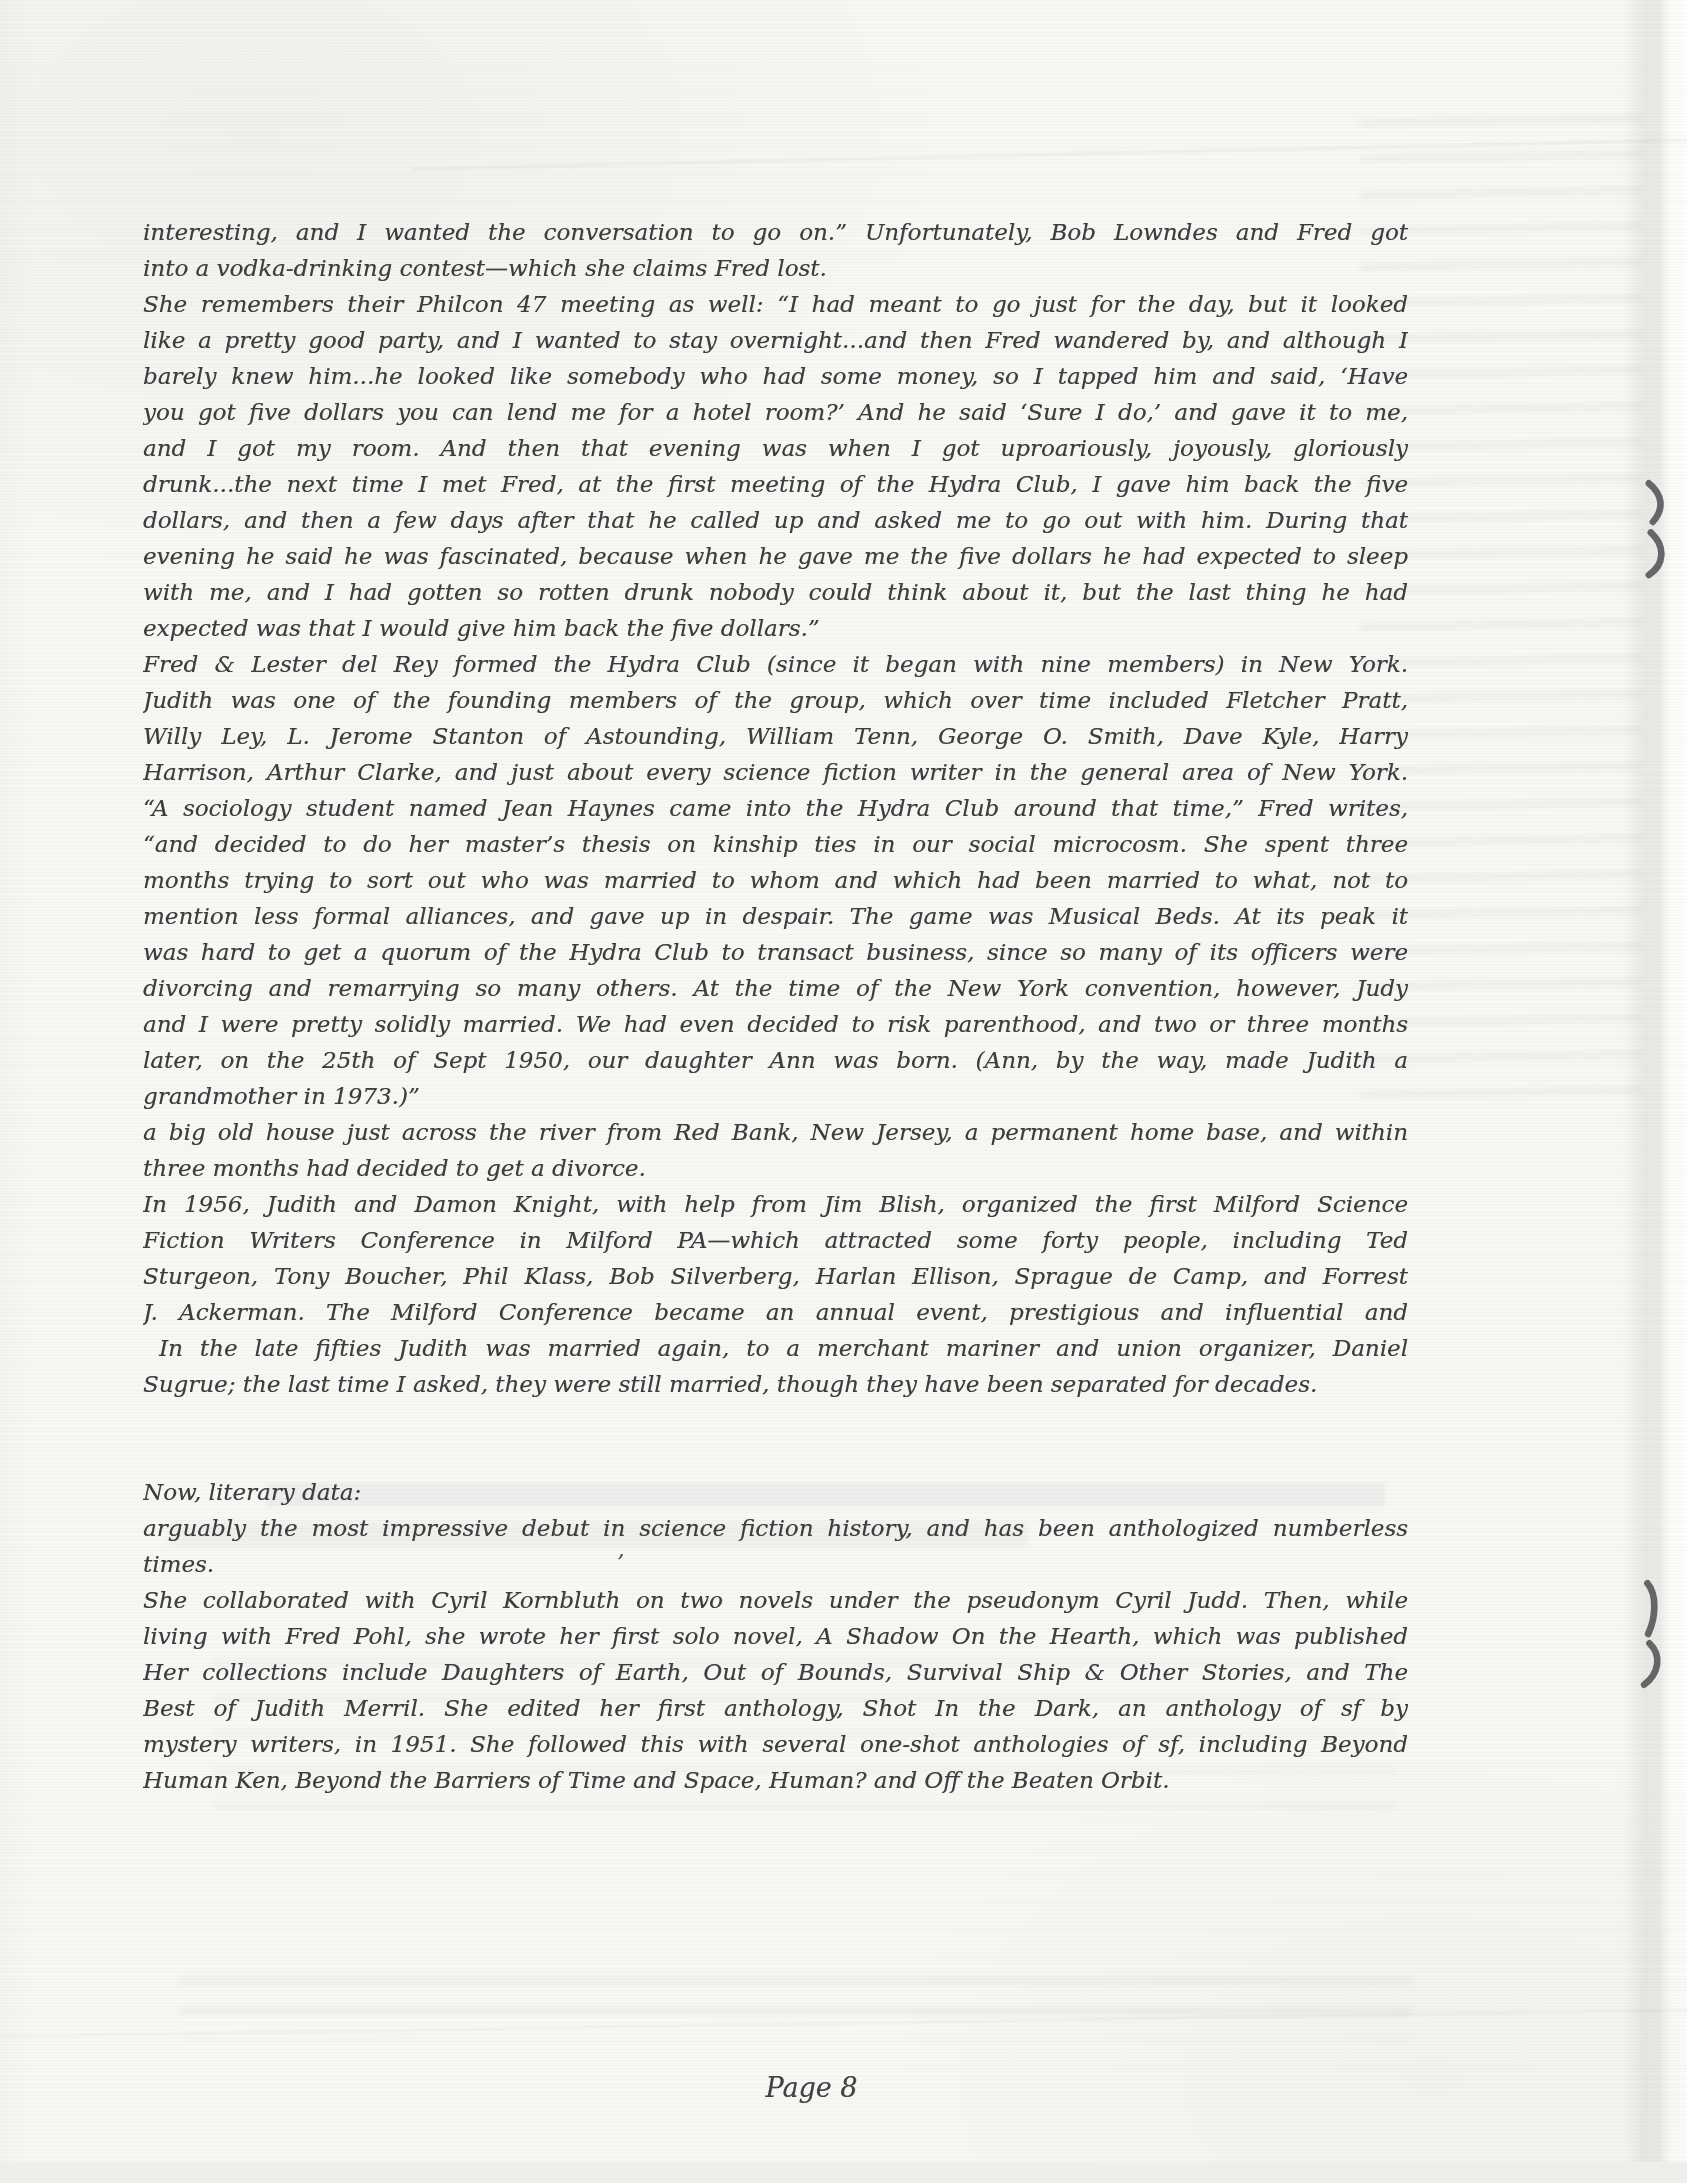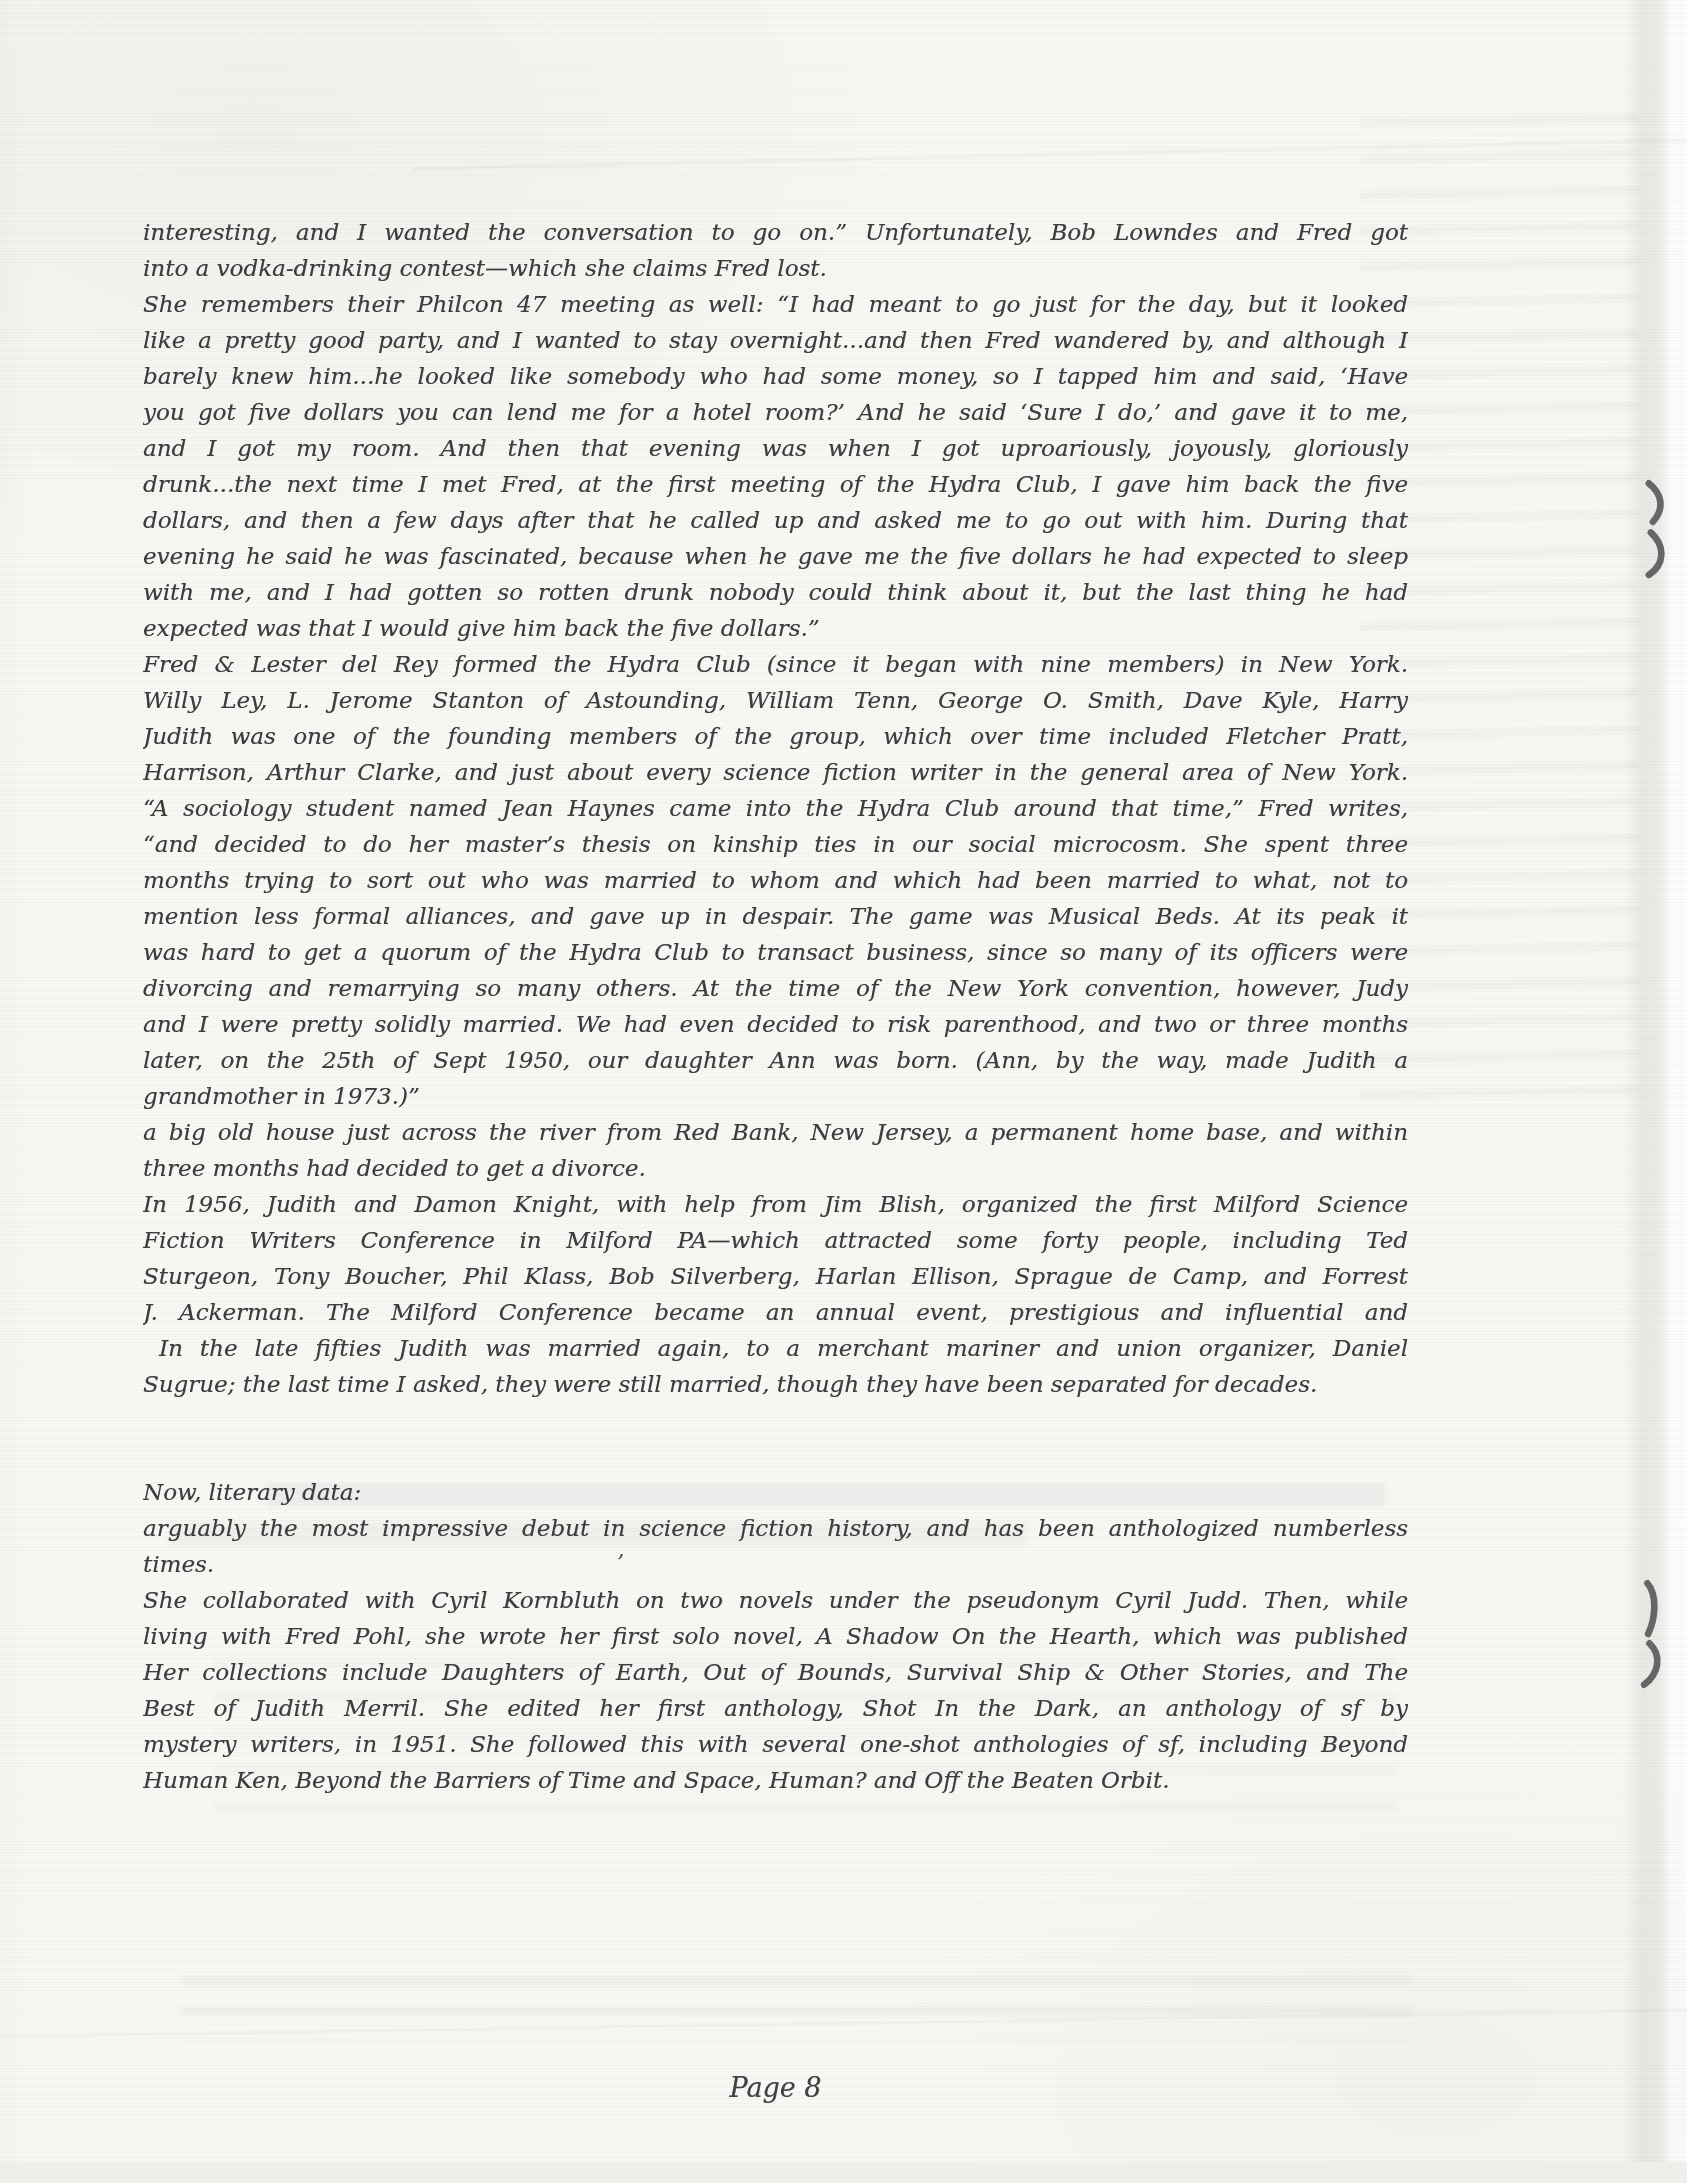--- a/index.html
+++ b/index.html
@@ -151,20 +151,21 @@
     position: absolute;
     top: 2072px;
     left: 0;
     width: 1551px;
     text-align: center;
     font-family: "DejaVu Serif", serif;
     font-style: italic;
     font-size: 27px;
     color: #434145;
     text-shadow: 0.3px 0.3px 0.5px rgba(62,60,64,0.45);
+    padding-left: 36px;
   }
   .staple {
     position: absolute;
     pointer-events: none;
   }
   .staple-top { left: 1642px; top: 478px; }
   .staple-bottom { left: 1638px; top: 1578px; }
   .staple path {
     fill: none;
     stroke: #454549;
@@ -195,22 +196,22 @@
       <div class="line fill">like a pretty good party, and I wanted to stay overnight...and then Fred wandered by, and although I</div>
       <div class="line fill">barely knew him...he looked like somebody who had some money, so I tapped him and said, ‘Have</div>
       <div class="line fill">you got five dollars you can lend me for a hotel room?’  And he said ‘Sure I do,’ and gave it to me,</div>
       <div class="line fill">and I got my room.  And then that evening was when I got uproariously, joyously, gloriously</div>
       <div class="line fill">drunk...the next time I met Fred, at the first meeting of the Hydra Club, I gave him back the five</div>
       <div class="line fill">dollars, and then a few days after that he called up and asked me to go out with him.  During that</div>
       <div class="line fill">evening he said he was fascinated, because when he gave me the five dollars he had expected to sleep</div>
       <div class="line fill">with me, and I had gotten so rotten drunk nobody could think about it, but the last thing he had</div>
       <div class="line">expected was that I would give him back the five dollars.”</div>
       <div class="line fill">Fred &amp; Lester del Rey formed the Hydra Club (since it began with nine members) in New York.</div>
+      <div class="line fill">Judith was one of the founding members of the group, which over time included Fletcher Pratt,</div>
       <div class="line fill">Willy Ley, L. Jerome Stanton of Astounding, William Tenn, George O. Smith, Dave Kyle, Harry</div>
-      <div class="line fill">Judith was one of the founding members of the group, which over time included Fletcher Pratt,</div>
       <div class="line fill">Harrison, Arthur Clarke, and just about every science fiction writer in the general area of New York.</div>
       <div class="line fill">“A sociology student named Jean Haynes came into the Hydra Club around that time,” Fred writes,</div>
       <div class="line fill">“and decided to do her master’s thesis on kinship ties in our social microcosm.  She spent three</div>
       <div class="line fill">months trying to sort out who was married to whom and which had been married to what, not to</div>
       <div class="line fill">mention less formal alliances, and gave up in despair.  The game was Musical Beds.  At its peak it</div>
       <div class="line fill">was hard to get a quorum of the Hydra Club to transact business, since so many of its officers were</div>
       <div class="line fill">divorcing and remarrying so many others.  At the time of the New York convention, however, Judy</div>
       <div class="line fill">and I were pretty solidly married.  We had even decided to risk parenthood, and two or three months</div>
       <div class="line fill">later, on the 25th of Sept 1950, our daughter Ann was born.  (Ann, by the way, made Judith a</div>
       <div class="line">grandmother in 1973.)”</div>

